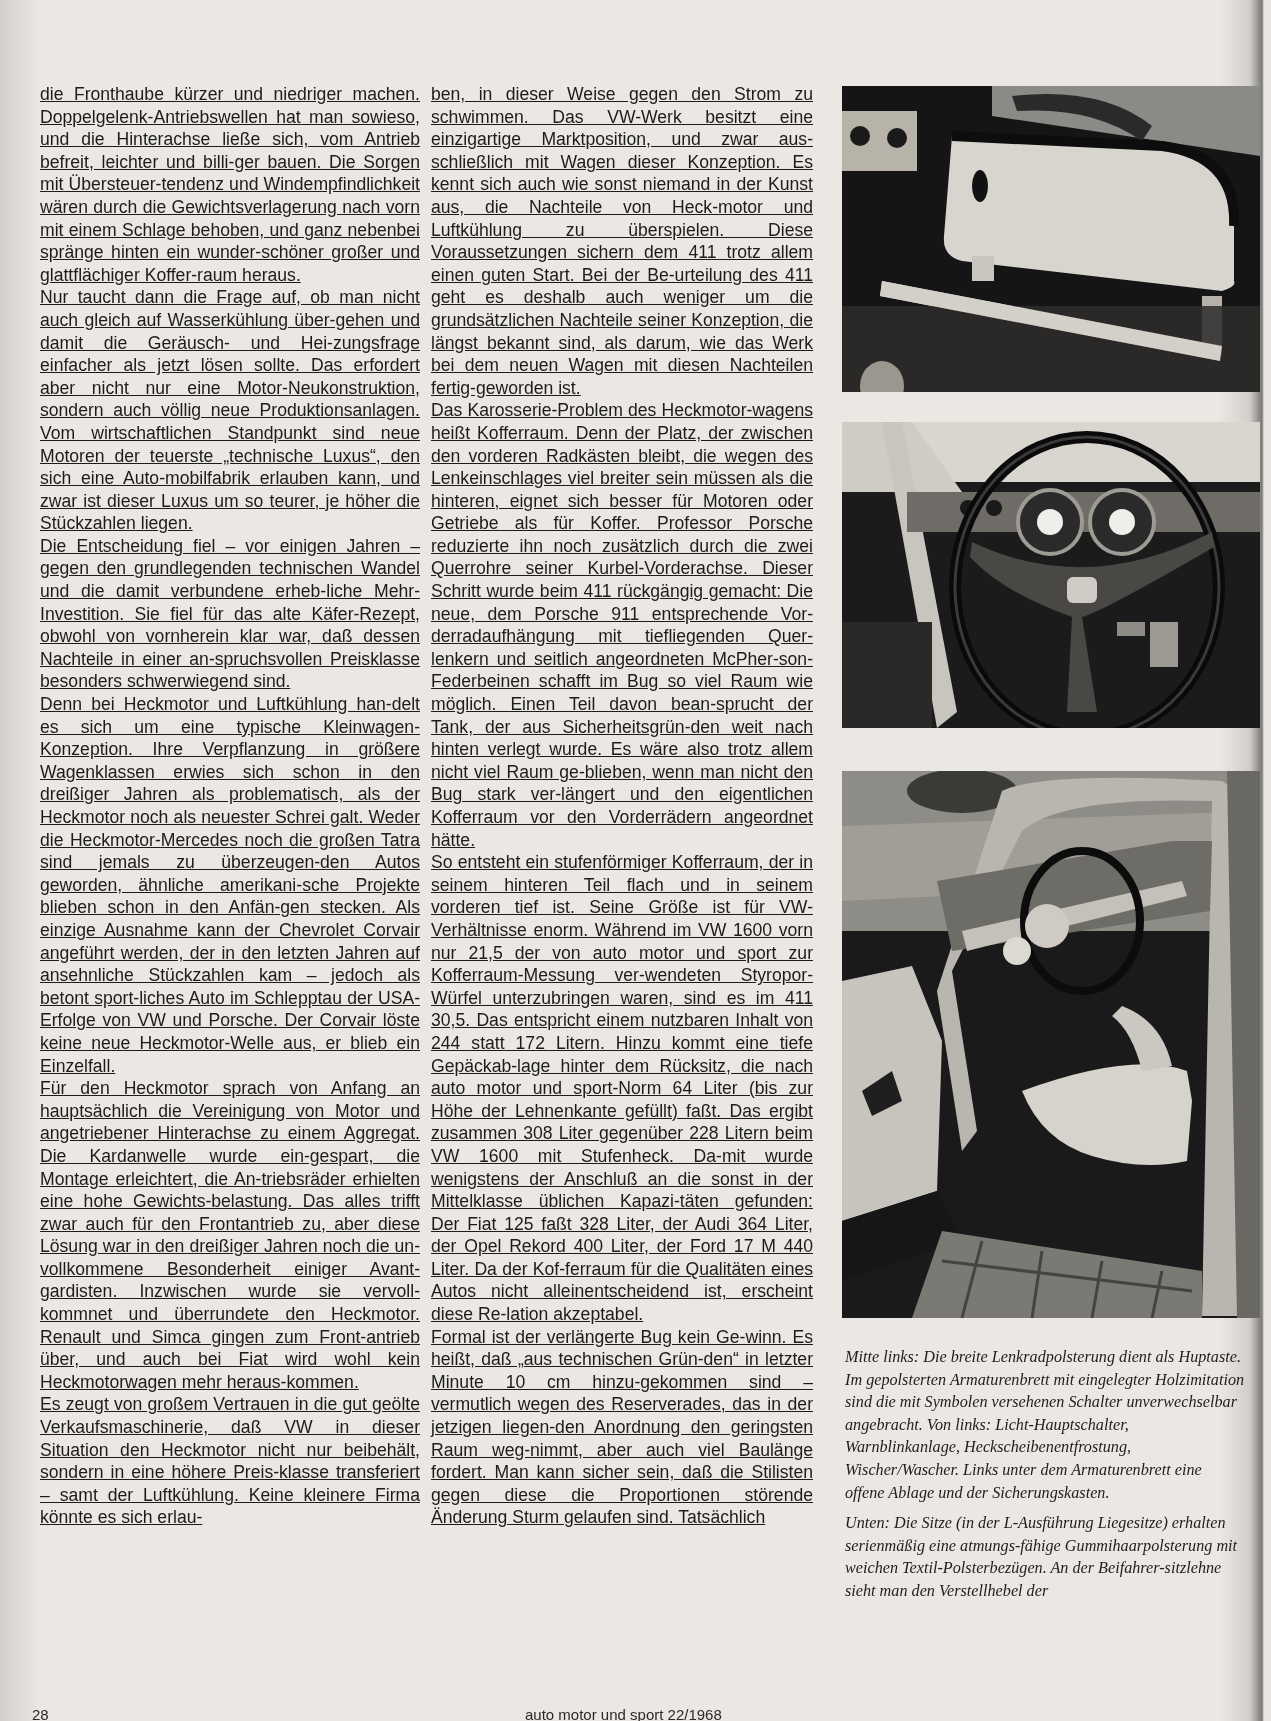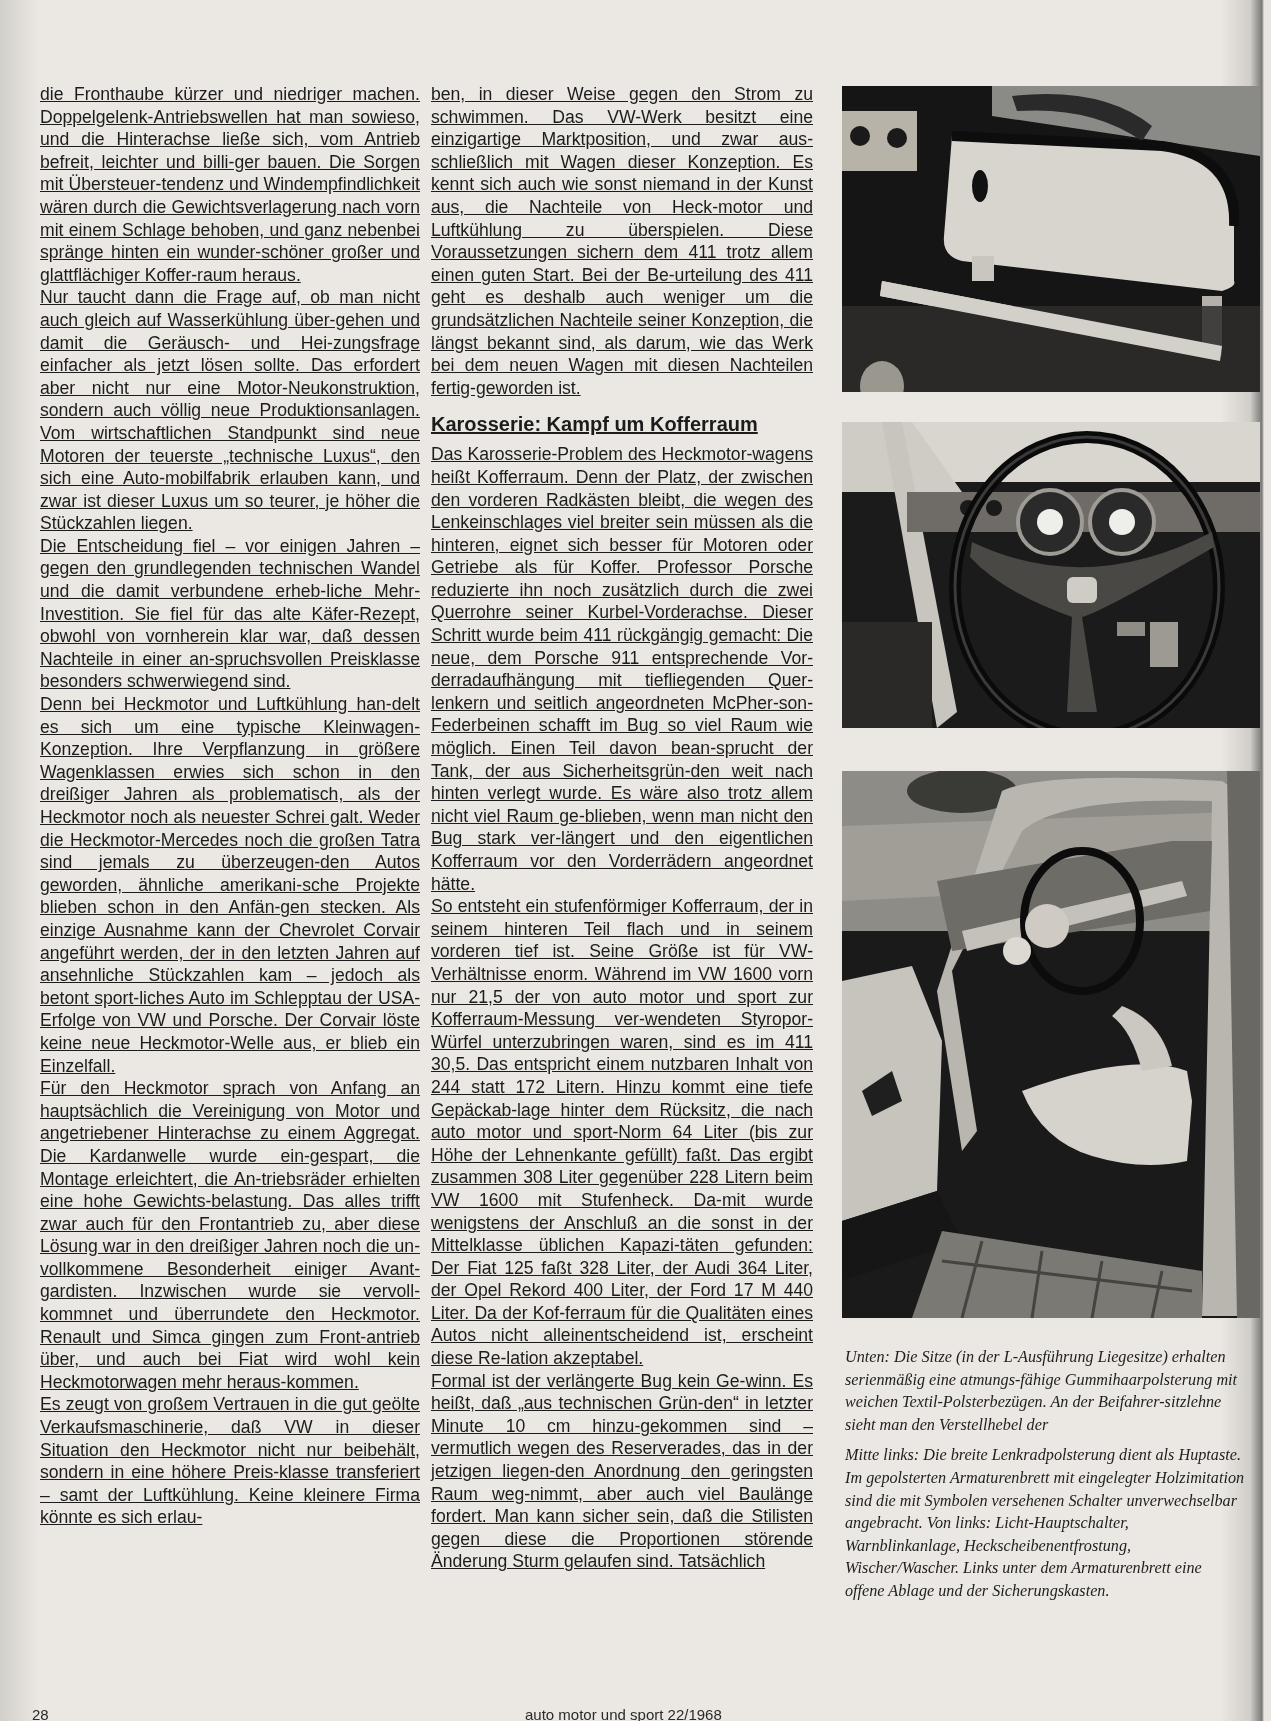--- a/index.html
+++ b/index.html
@@ -63,21 +63,20 @@
   <p>die Fronthaube kürzer und niedriger machen. Doppelgelenk-Antriebswellen hat man sowieso, und die Hinterachse ließe sich, vom Antrieb befreit, leichter und billi-ger bauen. Die Sorgen mit Übersteuer-tendenz und Windempfindlichkeit wären durch die Gewichtsverlagerung nach vorn mit einem Schlage behoben, und ganz nebenbei spränge hinten ein wunder-schöner großer und glattflächiger Koffer-raum heraus.</p>
   <p>Nur taucht dann die Frage auf, ob man nicht auch gleich auf Wasserkühlung über-gehen und damit die Geräusch- und Hei-zungsfrage einfacher als jetzt lösen sollte. Das erfordert aber nicht nur eine Motor-Neukonstruktion, sondern auch völlig neue Produktionsanlagen. Vom wirtschaftlichen Standpunkt sind neue Motoren der teuerste „technische Luxus“, den sich eine Auto-mobilfabrik erlauben kann, und zwar ist dieser Luxus um so teurer, je höher die Stückzahlen liegen.</p>
   <p>Die Entscheidung fiel – vor einigen Jahren – gegen den grundlegenden technischen Wandel und die damit verbundene erheb-liche Mehr-Investition. Sie fiel für das alte Käfer-Rezept, obwohl von vornherein klar war, daß dessen Nachteile in einer an-spruchsvollen Preisklasse besonders schwerwiegend sind.</p>
   <p>Denn bei Heckmotor und Luftkühlung han-delt es sich um eine typische Kleinwagen-Konzeption. Ihre Verpflanzung in größere Wagenklassen erwies sich schon in den dreißiger Jahren als problematisch, als der Heckmotor noch als neuester Schrei galt. Weder die Heckmotor-Mercedes noch die großen Tatra sind jemals zu überzeugen-den Autos geworden, ähnliche amerikani-sche Projekte blieben schon in den Anfän-gen stecken. Als einzige Ausnahme kann der Chevrolet Corvair angeführt werden, der in den letzten Jahren auf ansehnliche Stückzahlen kam – jedoch als betont sport-liches Auto im Schlepptau der USA-Erfolge von VW und Porsche. Der Corvair löste keine neue Heckmotor-Welle aus, er blieb ein Einzelfall.</p>
   <p>Für den Heckmotor sprach von Anfang an hauptsächlich die Vereinigung von Motor und angetriebener Hinterachse zu einem Aggregat. Die Kardanwelle wurde ein-gespart, die Montage erleichtert, die An-triebsräder erhielten eine hohe Gewichts-belastung. Das alles trifft zwar auch für den Frontantrieb zu, aber diese Lösung war in den dreißiger Jahren noch die un-vollkommene Besonderheit einiger Avant-gardisten. Inzwischen wurde sie vervoll-kommnet und überrundete den Heckmotor. Renault und Simca gingen zum Front-antrieb über, und auch bei Fiat wird wohl kein Heckmotorwagen mehr heraus-kommen.</p>
   <p>Es zeugt von großem Vertrauen in die gut geölte Verkaufsmaschinerie, daß VW in dieser Situation den Heckmotor nicht nur beibehält, sondern in eine höhere Preis-klasse transferiert – samt der Luftkühlung. Keine kleinere Firma könnte es sich erlau-</p>
 </div>
 
 <div id="col-mid" class="col">
   <p>ben, in dieser Weise gegen den Strom zu schwimmen. Das VW-Werk besitzt eine einzigartige Marktposition, und zwar aus-schließlich mit Wagen dieser Konzeption. Es kennt sich auch wie sonst niemand in der Kunst aus, die Nachteile von Heck-motor und Luftkühlung zu überspielen. Diese Voraussetzungen sichern dem 411 trotz allem einen guten Start. Bei der Be-urteilung des 411 geht es deshalb auch weniger um die grundsätzlichen Nachteile seiner Konzeption, die längst bekannt sind, als darum, wie das Werk bei dem neuen Wagen mit diesen Nachteilen fertig-geworden ist.</p>
-  <div class="subhead">Karosserie: Kampf um Kofferraum</div>
   <p>Das Karosserie-Problem des Heckmotor-wagens heißt Kofferraum. Denn der Platz, der zwischen den vorderen Radkästen bleibt, die wegen des Lenkeinschlages viel breiter sein müssen als die hinteren, eignet sich besser für Motoren oder Getriebe als für Koffer. Professor Porsche reduzierte ihn noch zusätzlich durch die zwei Querrohre seiner Kurbel-Vorderachse. Dieser Schritt wurde beim 411 rückgängig gemacht: Die neue, dem Porsche 911 entsprechende Vor-derradaufhängung mit tiefliegenden Quer-lenkern und seitlich angeordneten McPher-son-Federbeinen schafft im Bug so viel Raum wie möglich. Einen Teil davon bean-sprucht der Tank, der aus Sicherheitsgrün-den weit nach hinten verlegt wurde. Es wäre also trotz allem nicht viel Raum ge-blieben, wenn man nicht den Bug stark ver-längert und den eigentlichen Kofferraum vor den Vorderrädern angeordnet hätte.</p>
   <p>So entsteht ein stufenförmiger Kofferraum, der in seinem hinteren Teil flach und in seinem vorderen tief ist. Seine Größe ist für VW-Verhältnisse enorm. Während im VW 1600 vorn nur 21,5 der von auto motor und sport zur Kofferraum-Messung ver-wendeten Styropor-Würfel unterzubringen waren, sind es im 411 30,5. Das entspricht einem nutzbaren Inhalt von 244 statt 172 Litern. Hinzu kommt eine tiefe Gepäckab-lage hinter dem Rücksitz, die nach auto motor und sport-Norm 64 Liter (bis zur Höhe der Lehnenkante gefüllt) faßt. Das ergibt zusammen 308 Liter gegenüber 228 Litern beim VW 1600 mit Stufenheck. Da-mit wurde wenigstens der Anschluß an die sonst in der Mittelklasse üblichen Kapazi-täten gefunden: Der Fiat 125 faßt 328 Liter, der Audi 364 Liter, der Opel Rekord 400 Liter, der Ford 17 M 440 Liter. Da der Kof-ferraum für die Qualitäten eines Autos nicht alleinentscheidend ist, erscheint diese Re-lation akzeptabel.</p>
   <p>Formal ist der verlängerte Bug kein Ge-winn. Es heißt, daß „aus technischen Grün-den“ in letzter Minute 10 cm hinzu-gekommen sind – vermutlich wegen des Reserverades, das in der jetzigen liegen-den Anordnung den geringsten Raum weg-nimmt, aber auch viel Baulänge fordert. Man kann sicher sein, daß die Stilisten gegen diese die Proportionen störende Änderung Sturm gelaufen sind. Tatsächlich</p>
 </div>
 
 <div id="photo-glovebox" class="photo">
   <svg width="418" height="306" viewBox="0 0 418 306">
     <rect width="418" height="306" fill="#151515"></rect>
     <path d="M150 0 L418 0 L418 70 L150 30 Z" fill="#8a8a86"></path>
     <path d="M170 10 Q260 0 310 40 L300 55 Q250 20 175 25 Z" fill="#2a2a2a"></path>
@@ -142,18 +141,18 @@
       <line x1="140" y1="470" x2="120" y2="547"></line>
       <line x1="200" y1="480" x2="190" y2="547"></line>
       <line x1="260" y1="490" x2="250" y2="547"></line>
       <line x1="320" y1="500" x2="310" y2="547"></line>
     </g>
     <path d="M385 0 L418 0 L418 547 L395 547 Z" fill="#6a6863"></path>
   </svg>
 </div>
 
 <div id="captions" class="caption">
+  <p>Mitte links: Die breite Lenkradpolsterung dient als Huptaste. Im gepolsterten Armaturenbrett mit eingelegter Holzimitation sind die mit Symbolen versehenen Schalter unverwechselbar angebracht. Von links: Licht-Hauptschalter, Warnblinkanlage, Heckscheibenentfrostung, Wischer/Wascher. Links unter dem Armaturenbrett eine offene Ablage und der Sicherungskasten.</p>
   <p>Unten: Die Sitze (in der L-Ausführung Liegesitze) erhalten serienmäßig eine atmungs-fähige Gummihaarpolsterung mit weichen Textil-Polsterbezügen. An der Beifahrer-sitzlehne sieht man den Verstellhebel der</p>
-  <p>Mitte links: Die breite Lenkradpolsterung dient als Huptaste. Im gepolsterten Armaturenbrett mit eingelegter Holzimitation sind die mit Symbolen versehenen Schalter unverwechselbar angebracht. Von links: Licht-Hauptschalter, Warnblinkanlage, Heckscheibenentfrostung, Wischer/Wascher. Links unter dem Armaturenbrett eine offene Ablage und der Sicherungskasten.</p>
 </div>
 
 <div id="page-number" class="footer">28</div>
 <div id="magazine-issue" class="footer">auto motor und sport 22/1968</div>
 
 </body></html>

